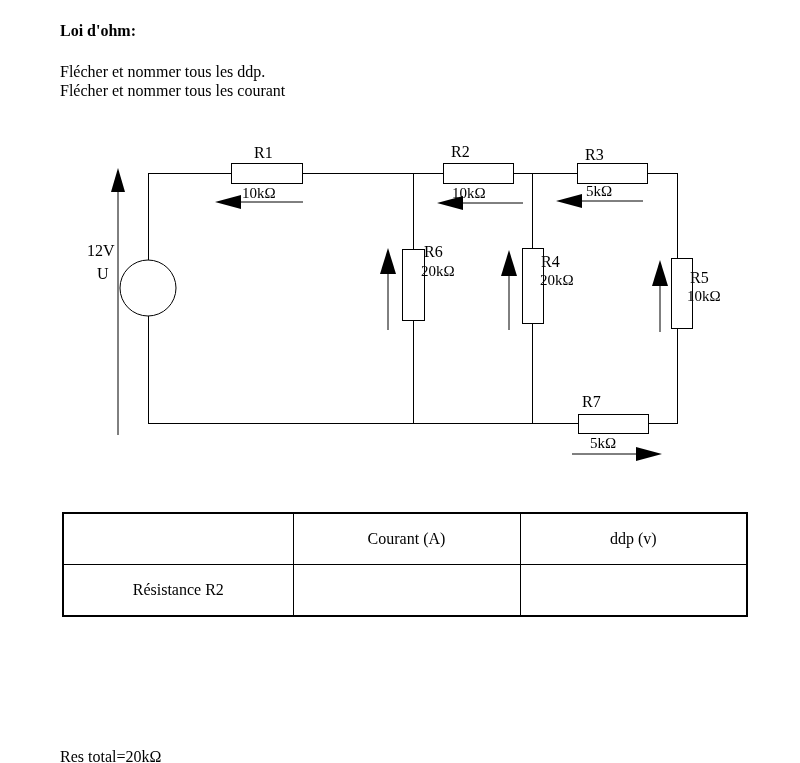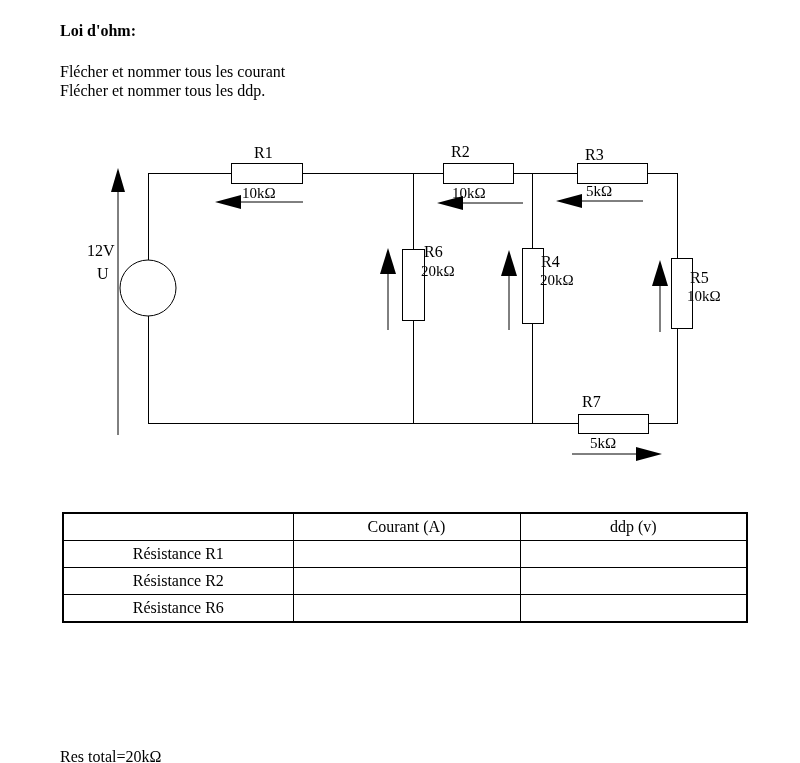--- a/index.html
+++ b/index.html
@@ -40,41 +40,41 @@
     position:absolute;
     left:62px; top:512px;
     border-collapse:collapse;
     table-layout:fixed;
     border:2px solid #000;
     font-size:16px;
   }
   table.results th, table.results td{
     border:1px solid #000;
     height:26px;
-    padding:0;
+    padding:12px;
     text-align:center;
     font-weight:normal;
     vertical-align:middle;
   }
   .footer-note{
     position:absolute;
     left:60px; top:748px;
     font-size:16px;
   }
 </style>
 </head>
 <body>
 
 <div class="page">
 
   <h1 class="doc-title">Loi d'ohm:</h1>
 
   <div class="instructions">
+    <p>Flécher et nommer tous les ddp.</p>
     <p>Flécher et nommer tous les courant</p>
-    <p>Flécher et nommer tous les ddp.</p>
   </div>
 
   <svg class="circuit" width="800" height="500" viewBox="0 0 800 500">
 
     <path d="M148,173 H231 M302,173 H443 M513,173 H577 M647,173 H677
              M677,173 V258 M677,328 V423 H648
              M148,173 V260 M148,316 V423 H578
              M413,173 V249 M413,320 V423
              M532,173 V248 M532,323 V423" fill="none" stroke="#000" stroke-width="1" shape-rendering="crispEdges"></path>
 
@@ -150,31 +150,21 @@
         <col style="width:227px">
         <col style="width:227px">
       </colgroup>
     <tbody>
         <tr>
       <th></th>
       <th>Courant (A)</th>
       <th>ddp (v)</th>
     </tr>
     <tr>
-      <td>Résistance R1</td>
-      <td></td>
-      <td></td>
-    </tr>
-    <tr>
       <td>Résistance R2</td>
-      <td></td>
-      <td></td>
-    </tr>
-    <tr>
-      <td>Résistance R6</td>
       <td></td>
       <td></td>
     </tr>
   </tbody>
     </table>
 
   <div class="footer-note">Res total=20kΩ</div>
 
 </div>
 

